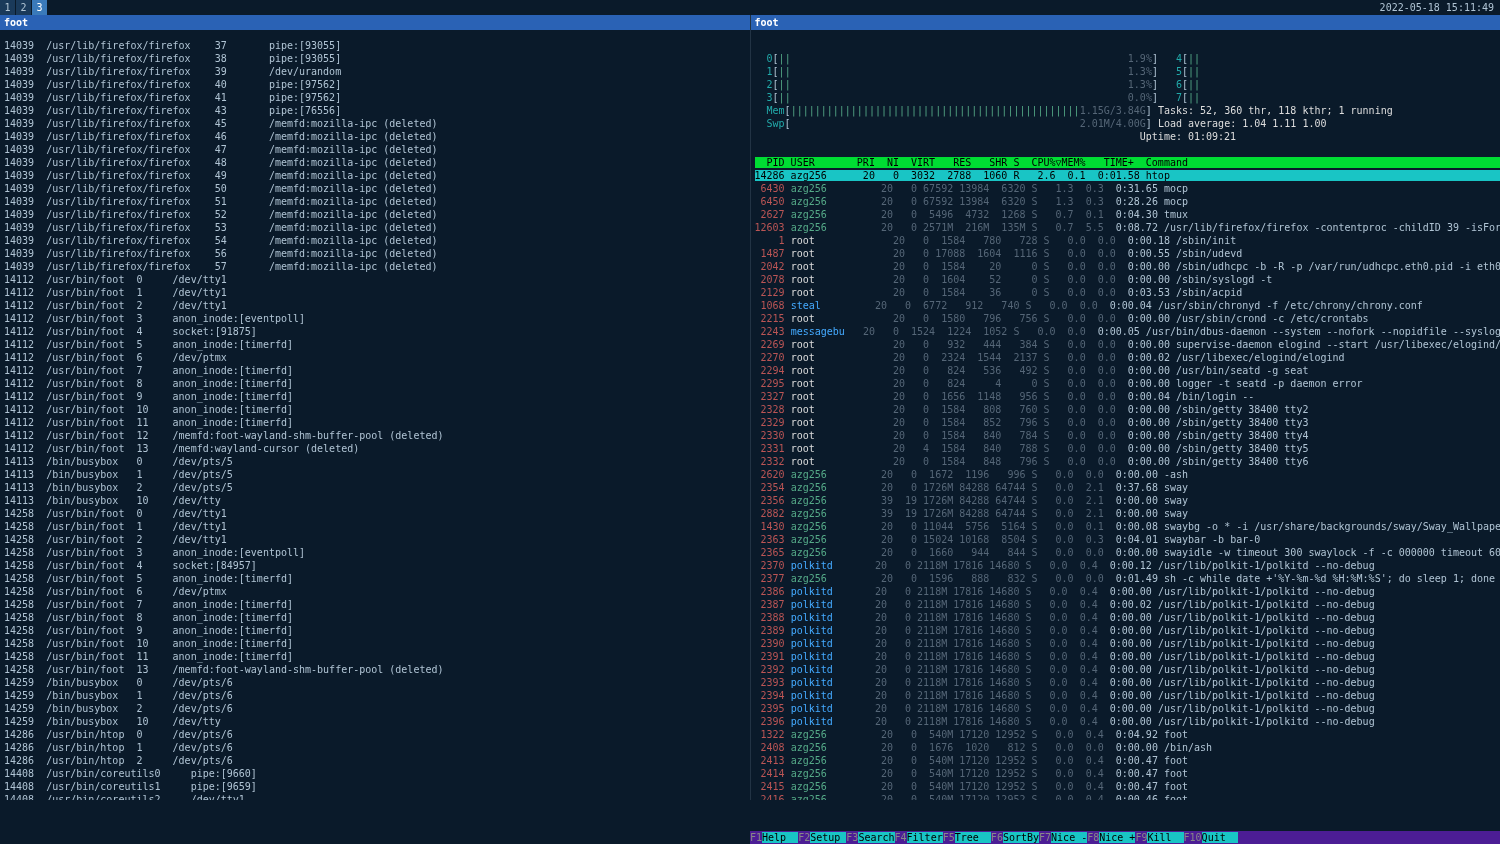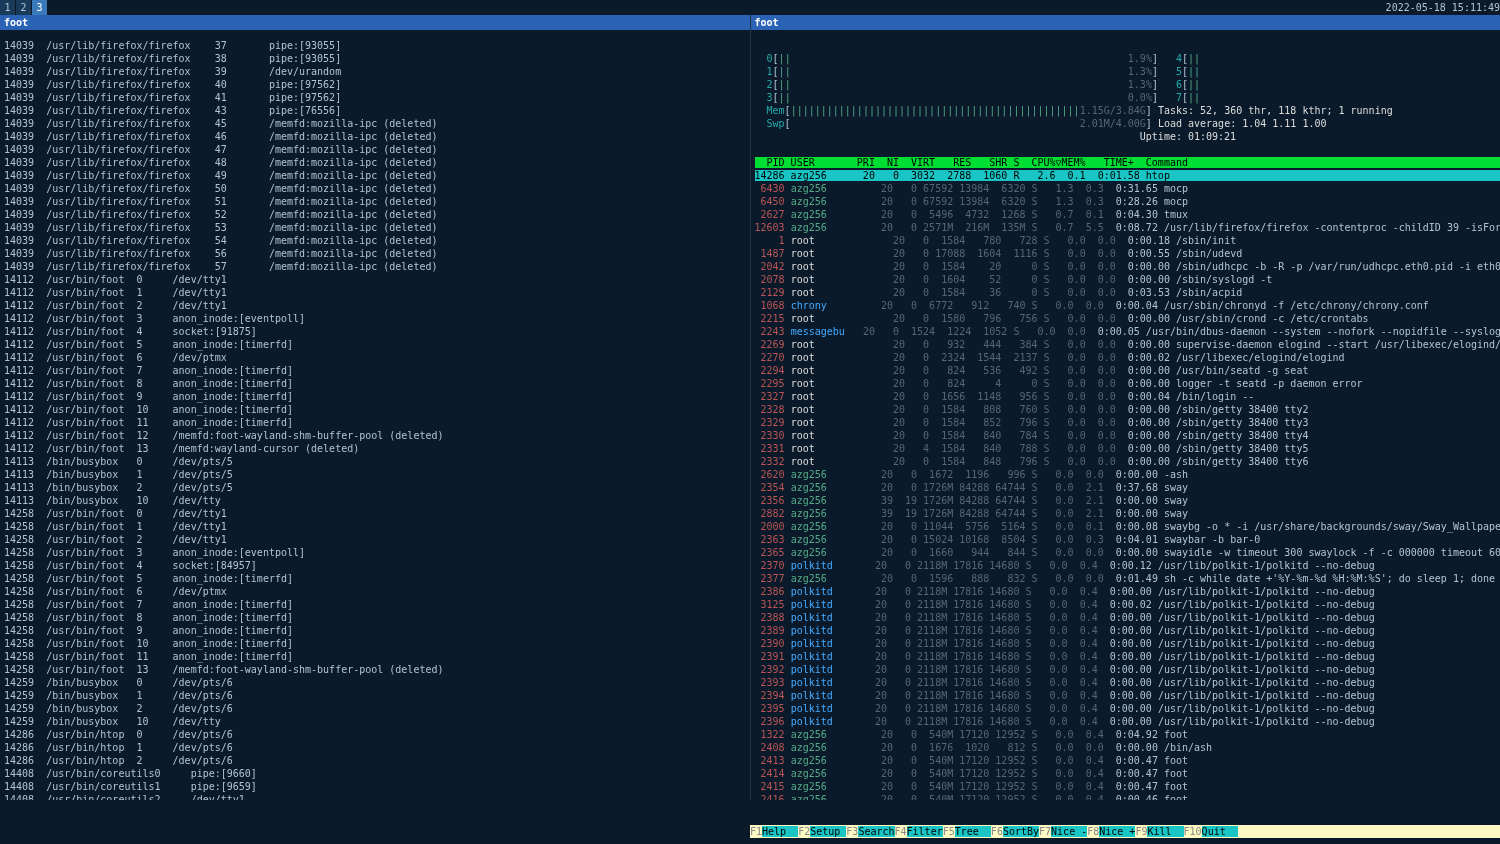--- a/index.html
+++ b/index.html
@@ -1,34 +1,34 @@
 <!DOCTYPE html>
 <html><head>
 <meta charset="utf-8">
 <style>
   html,body{margin:0;padding:0;background:#0a1a2a;color:#b0c4d4;font-family:monospace;font-size:10px;line-height:1.3;overflow:hidden}
   body{width:1500px;height:844px;position:relative}
   .top-bar{height:15px;display:flex;align-items:center;background:#0a1a2a}
   .ws-tabs{display:flex}
   .ws-tab{width:15px;height:15px;display:inline-flex;align-items:center;justify-content:center;background:#1a3a5a;margin-right:1px;color:#b0c4d4}
   .ws-tab.active{background:#3a7aba;color:#fff}
-  .clock{margin-left:auto;color:#b0c4d4}
+  .clock{margin-left:auto;padding-right:6px;color:#b0c4d4}
   .panes{display:flex;height:785px}
   .pane{flex:1;display:flex;flex-direction:column;min-width:0}
   .pane-left{border-right:1px solid #234}
   .pane-title{background:#2a62b5;color:#fff;padding:1px 4px;font-weight:bold}
   .pane-body{flex:1;overflow:hidden;padding:9px 4px;white-space:pre}
   .cy{color:#2aa}
   .gr{color:#5a8}
   .bl{color:#4af}
   .rd{color:#b55}
   .wh{color:#ddd}
   .dim{color:#567}
   .hl-row{background:#19c5c5;color:#000}
-  .footer{position:absolute;bottom:6px;right:0;width:50%;background:#fef9c3;white-space:pre}
+  .footer{position:absolute;bottom:0;right:0;width:50%;background:#4c1d95;white-space:pre}
   .fn{background:#19c5c5;color:#000}
   .fkey{color:#888}
 </style>
 </head>
 <body>
 
 <div class="top-bar">
   <div class="ws-tabs" id="ws-tabs">
       <div class="ws-tab">1</div>
       <div class="ws-tab">2</div>
@@ -129,44 +129,44 @@
 <span class="hl-row">14286 azg256      20   0  3032  2788  1060 R   2.6  0.1  0:01.58 htop                                                                       </span>
 <span class="rd"> 6430</span> <span class="gr">azg256   </span><span class="dim">      20   0 67592 13984  6320 S   1.3  0.3</span>  0:31.65 mocp
 <span class="rd"> 6450</span> <span class="gr">azg256   </span><span class="dim">      20   0 67592 13984  6320 S   1.3  0.3</span>  0:28.26 mocp
 <span class="rd"> 2627</span> <span class="gr">azg256   </span><span class="dim">      20   0  5496  4732  1268 S   0.7  0.1</span>  0:04.30 tmux
 <span class="rd">12603</span> <span class="gr">azg256   </span><span class="dim">      20   0 2571M  216M  135M S   0.7  5.5</span>  0:08.72 /usr/lib/firefox/firefox -contentproc -childID 39 -isForBrowser -prefsLen
 <span class="rd">    1</span> <span class="wh">root     </span><span class="dim">        20   0  1584   780   728 S   0.0  0.0</span>  0:00.18 /sbin/init
 <span class="rd"> 1487</span> <span class="wh">root     </span><span class="dim">        20   0 17088  1604  1116 S   0.0  0.0</span>  0:00.55 /sbin/udevd
 <span class="rd"> 2042</span> <span class="wh">root     </span><span class="dim">        20   0  1584    20     0 S   0.0  0.0</span>  0:00.00 /sbin/udhcpc -b -R -p /var/run/udhcpc.eth0.pid -i eth0 -x hostname:alpine
 <span class="rd"> 2078</span> <span class="wh">root     </span><span class="dim">        20   0  1604    52     0 S   0.0  0.0</span>  0:00.00 /sbin/syslogd -t
 <span class="rd"> 2129</span> <span class="wh">root     </span><span class="dim">        20   0  1584    36     0 S   0.0  0.0</span>  0:03.53 /sbin/acpid
-<span class="rd"> 1068</span> <span class="bl">chrony   </span><span class="dim">      20   0  6772   912   740 S   0.0  0.0</span>  0:00.04 /usr/sbin/chronyd -f /etc/chrony/chrony.conf
+<span class="rd"> 1068</span> <span class="bl">steal   </span><span class="dim">      20   0  6772   912   740 S   0.0  0.0</span>  0:00.04 /usr/sbin/chronyd -f /etc/chrony/chrony.conf
 <span class="rd"> 2215</span> <span class="wh">root     </span><span class="dim">        20   0  1580   796   756 S   0.0  0.0</span>  0:00.00 /usr/sbin/crond -c /etc/crontabs
 <span class="rd"> 2243</span> <span class="bl">messagebu</span><span class="dim">   20   0  1524  1224  1052 S   0.0  0.0</span>  0:00.05 /usr/bin/dbus-daemon --system --nofork --nopidfile --syslog-only
 <span class="rd"> 2269</span> <span class="wh">root     </span><span class="dim">        20   0   932   444   384 S   0.0  0.0</span>  0:00.00 supervise-daemon elogind --start /usr/libexec/elogind/elogind --
 <span class="rd"> 2270</span> <span class="wh">root     </span><span class="dim">        20   0  2324  1544  2137 S   0.0  0.0</span>  0:00.02 /usr/libexec/elogind/elogind
 <span class="rd"> 2294</span> <span class="wh">root     </span><span class="dim">        20   0   824   536   492 S   0.0  0.0</span>  0:00.00 /usr/bin/seatd -g seat
 <span class="rd"> 2295</span> <span class="wh">root     </span><span class="dim">        20   0   824     4     0 S   0.0  0.0</span>  0:00.00 logger -t seatd -p daemon error
 <span class="rd"> 2327</span> <span class="wh">root     </span><span class="dim">        20   0  1656  1148   956 S   0.0  0.0</span>  0:00.04 /bin/login --
 <span class="rd"> 2328</span> <span class="wh">root     </span><span class="dim">        20   0  1584   808   760 S   0.0  0.0</span>  0:00.00 /sbin/getty 38400 tty2
 <span class="rd"> 2329</span> <span class="wh">root     </span><span class="dim">        20   0  1584   852   796 S   0.0  0.0</span>  0:00.00 /sbin/getty 38400 tty3
 <span class="rd"> 2330</span> <span class="wh">root     </span><span class="dim">        20   0  1584   840   784 S   0.0  0.0</span>  0:00.00 /sbin/getty 38400 tty4
 <span class="rd"> 2331</span> <span class="wh">root     </span><span class="dim">        20   4  1584   840   788 S   0.0  0.0</span>  0:00.00 /sbin/getty 38400 tty5
 <span class="rd"> 2332</span> <span class="wh">root     </span><span class="dim">        20   0  1584   848   796 S   0.0  0.0</span>  0:00.00 /sbin/getty 38400 tty6
 <span class="rd"> 2620</span> <span class="gr">azg256   </span><span class="dim">      20   0  1672  1196   996 S   0.0  0.0</span>  0:00.00 -ash
 <span class="rd"> 2354</span> <span class="gr">azg256   </span><span class="dim">      20   0 1726M 84288 64744 S   0.0  2.1</span>  0:37.68 sway
 <span class="rd"> 2356</span> <span class="gr">azg256   </span><span class="dim">      39  19 1726M 84288 64744 S   0.0  2.1</span>  0:00.00 sway
 <span class="rd"> 2882</span> <span class="gr">azg256   </span><span class="dim">      39  19 1726M 84288 64744 S   0.0  2.1</span>  0:00.00 sway
-<span class="rd"> 2000</span> <span class="gr">azg256   </span><span class="dim">      20   0 11044  5756  5164 S   0.0  0.1</span>  0:00.08 swaybg -o * -i /usr/share/backgrounds/sway/Sway_Wallpaper_Blue_1920x1080.
+<span class="rd"> 1430</span> <span class="gr">azg256   </span><span class="dim">      20   0 11044  5756  5164 S   0.0  0.1</span>  0:00.08 swaybg -o * -i /usr/share/backgrounds/sway/Sway_Wallpaper_Blue_1920x1080.
 <span class="rd"> 2363</span> <span class="gr">azg256   </span><span class="dim">      20   0 15024 10168  8504 S   0.0  0.3</span>  0:04.01 swaybar -b bar-0
 <span class="rd"> 2365</span> <span class="gr">azg256   </span><span class="dim">      20   0  1660   944   844 S   0.0  0.0</span>  0:00.00 swayidle -w timeout 300 swaylock -f -c 000000 timeout 600 swaymsg "output
 <span class="rd"> 2370</span> <span class="bl">polkitd  </span><span class="dim">     20   0 2118M 17816 14680 S   0.0  0.4</span>  0:00.12 /usr/lib/polkit-1/polkitd --no-debug
 <span class="rd"> 2377</span> <span class="gr">azg256   </span><span class="dim">      20   0  1596   888   832 S   0.0  0.0</span>  0:01.49 sh -c while date +'%Y-%m-%d %H:%M:%S'; do sleep 1; done
 <span class="rd"> 2386</span> <span class="bl">polkitd  </span><span class="dim">     20   0 2118M 17816 14680 S   0.0  0.4</span>  0:00.00 /usr/lib/polkit-1/polkitd --no-debug
-<span class="rd"> 3125</span> <span class="bl">polkitd  </span><span class="dim">     20   0 2118M 17816 14680 S   0.0  0.4</span>  0:00.02 /usr/lib/polkit-1/polkitd --no-debug
+<span class="rd"> 2387</span> <span class="bl">polkitd  </span><span class="dim">     20   0 2118M 17816 14680 S   0.0  0.4</span>  0:00.02 /usr/lib/polkit-1/polkitd --no-debug
 <span class="rd"> 2388</span> <span class="bl">polkitd  </span><span class="dim">     20   0 2118M 17816 14680 S   0.0  0.4</span>  0:00.00 /usr/lib/polkit-1/polkitd --no-debug
 <span class="rd"> 2389</span> <span class="bl">polkitd  </span><span class="dim">     20   0 2118M 17816 14680 S   0.0  0.4</span>  0:00.00 /usr/lib/polkit-1/polkitd --no-debug
 <span class="rd"> 2390</span> <span class="bl">polkitd  </span><span class="dim">     20   0 2118M 17816 14680 S   0.0  0.4</span>  0:00.00 /usr/lib/polkit-1/polkitd --no-debug
 <span class="rd"> 2391</span> <span class="bl">polkitd  </span><span class="dim">     20   0 2118M 17816 14680 S   0.0  0.4</span>  0:00.00 /usr/lib/polkit-1/polkitd --no-debug
 <span class="rd"> 2392</span> <span class="bl">polkitd  </span><span class="dim">     20   0 2118M 17816 14680 S   0.0  0.4</span>  0:00.00 /usr/lib/polkit-1/polkitd --no-debug
 <span class="rd"> 2393</span> <span class="bl">polkitd  </span><span class="dim">     20   0 2118M 17816 14680 S   0.0  0.4</span>  0:00.00 /usr/lib/polkit-1/polkitd --no-debug
 <span class="rd"> 2394</span> <span class="bl">polkitd  </span><span class="dim">     20   0 2118M 17816 14680 S   0.0  0.4</span>  0:00.00 /usr/lib/polkit-1/polkitd --no-debug
 <span class="rd"> 2395</span> <span class="bl">polkitd  </span><span class="dim">     20   0 2118M 17816 14680 S   0.0  0.4</span>  0:00.00 /usr/lib/polkit-1/polkitd --no-debug
 <span class="rd"> 2396</span> <span class="bl">polkitd  </span><span class="dim">     20   0 2118M 17816 14680 S   0.0  0.4</span>  0:00.00 /usr/lib/polkit-1/polkitd --no-debug
 <span class="rd"> 1322</span> <span class="gr">azg256   </span><span class="dim">      20   0  540M 17120 12952 S   0.0  0.4</span>  0:04.92 foot

